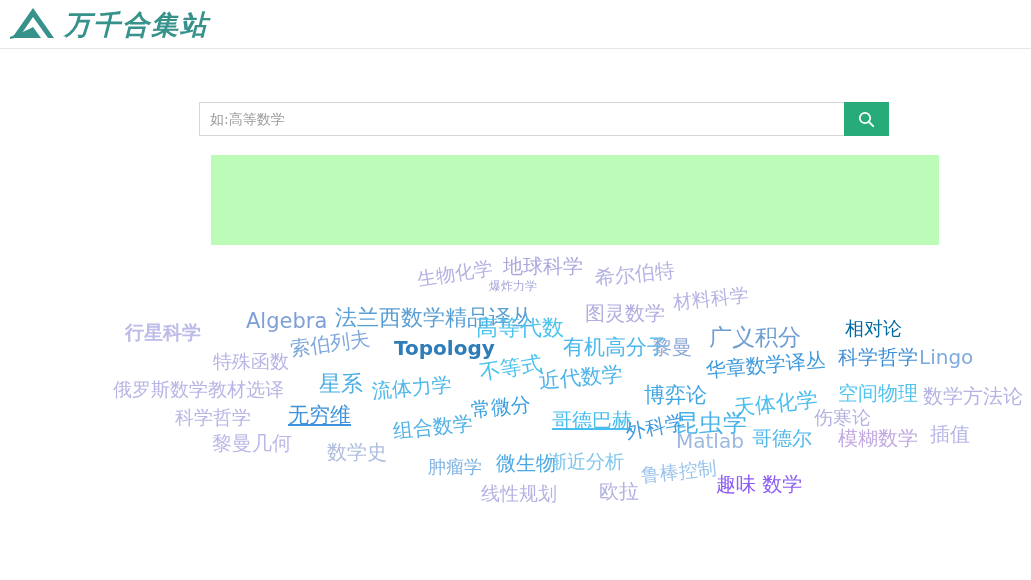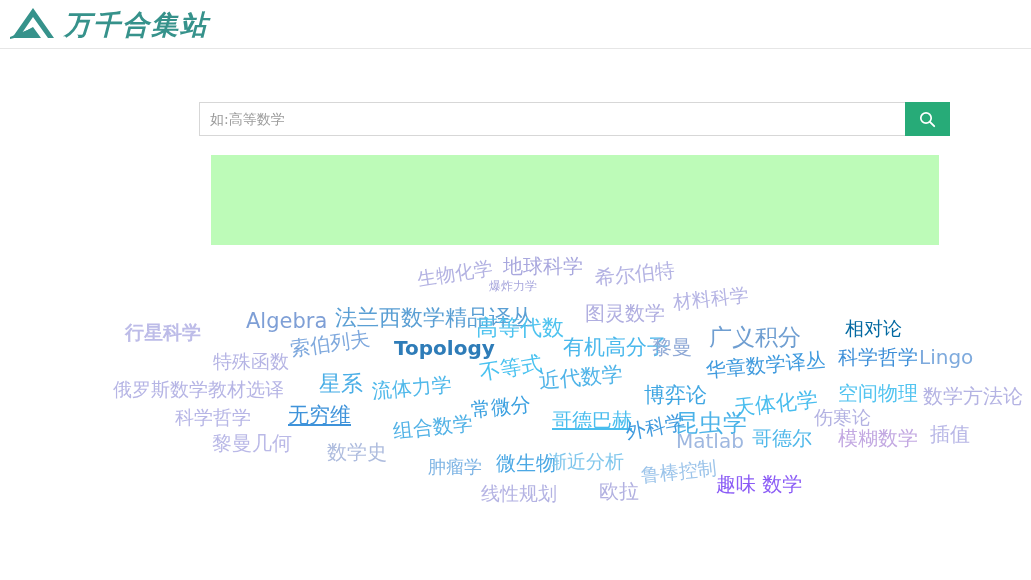--- a/index.html
+++ b/index.html
@@ -33,21 +33,21 @@
     color: #36928b;
     letter-spacing: 2px;
     font-style: italic;
     line-height: 1;
     white-space: nowrap;
   }
 
   
   .search-row {
     position: absolute; left: 199px; top: 102px;
-    width: 751px; height: 34px;
+    width: 690px; height: 34px;
     display: flex;
   }
   .search-input {
     flex: 1 1 auto;
     height: 34px;
     border: 1px solid #d7d7d7;
     border-right: none;
     outline: none;
     padding: 0 10px;
     font-size: 14px;

